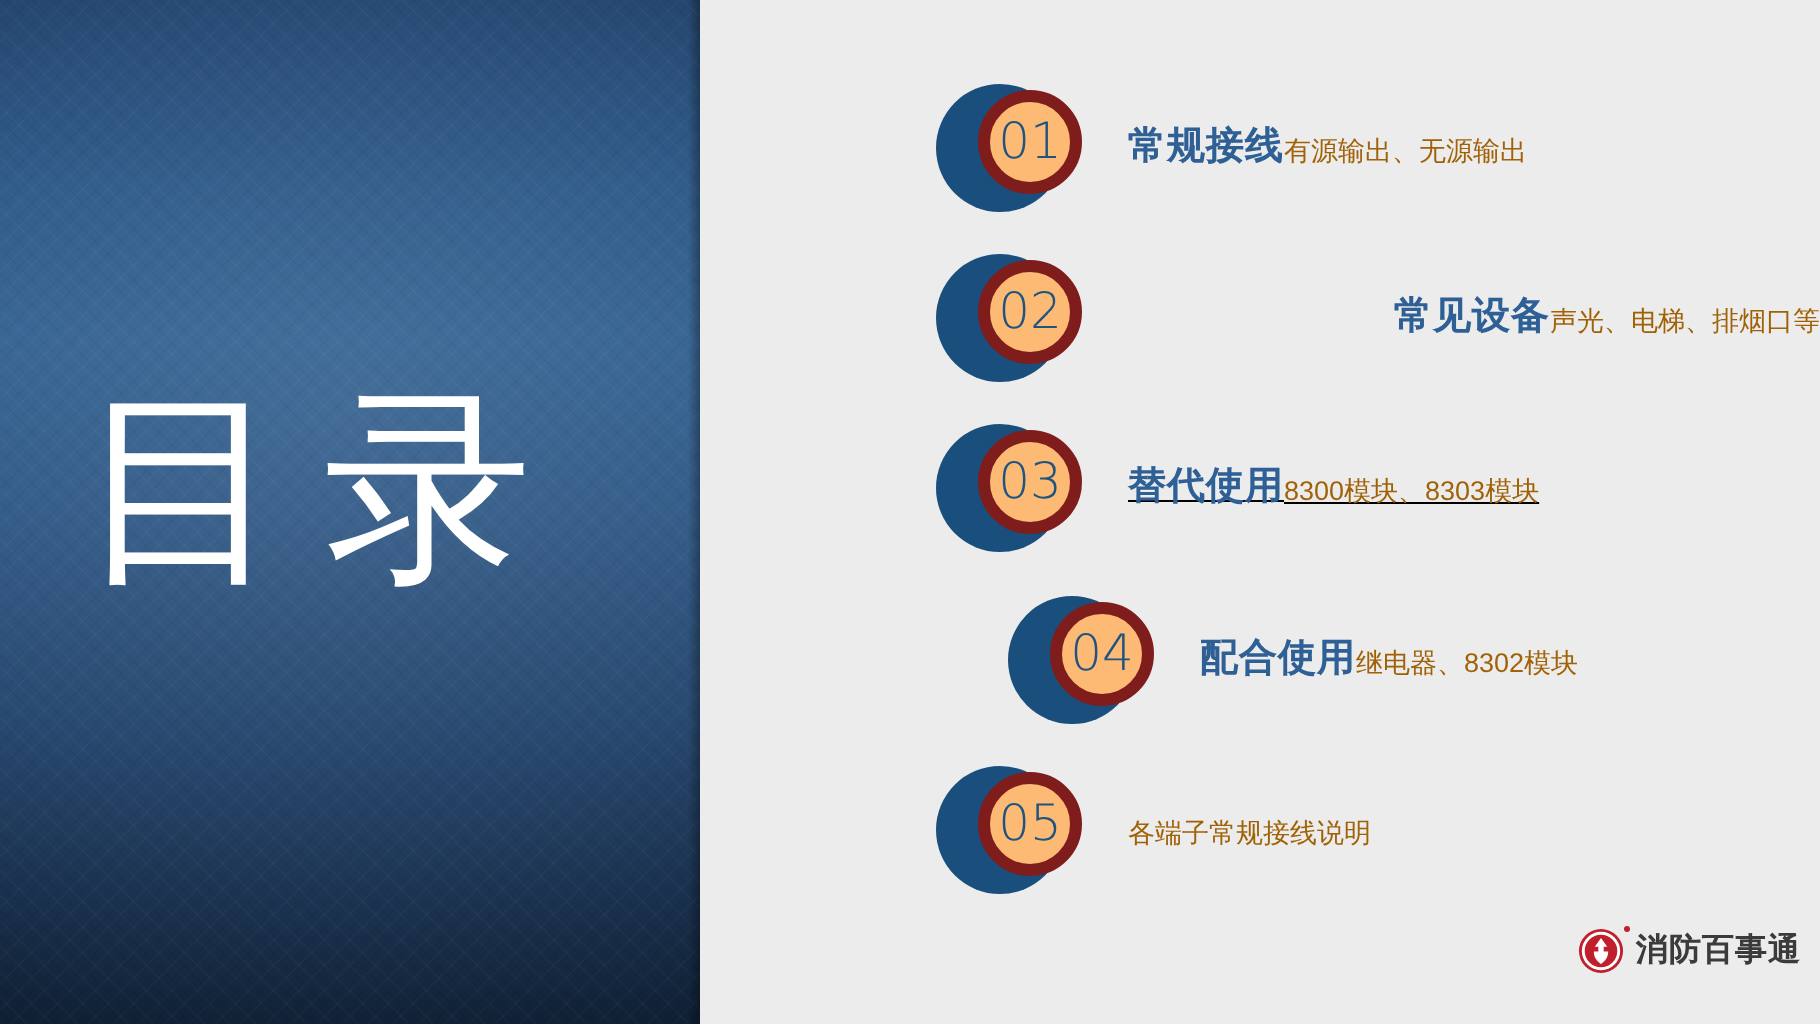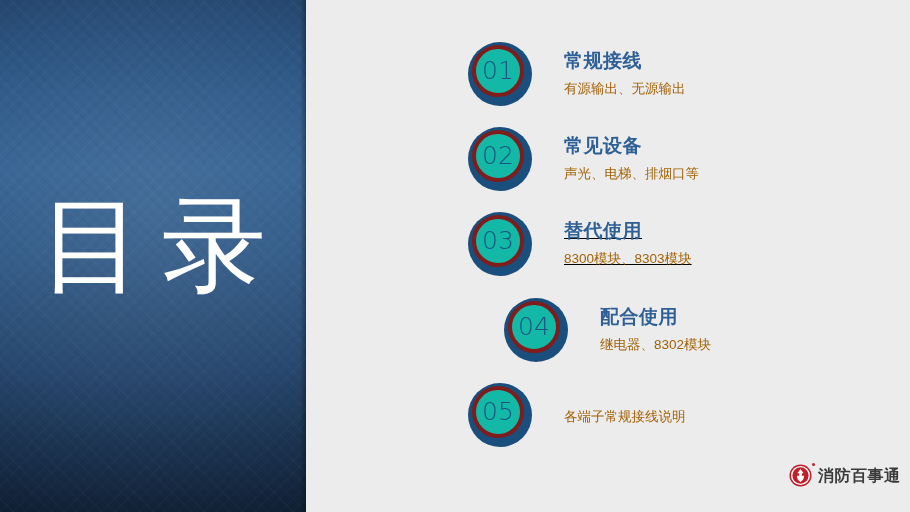--- a/index.html
+++ b/index.html
@@ -38,20 +38,21 @@
          rgba(0,0,0,0.18) 85%,
          rgba(0,0,0,0.35) 100%),
       linear-gradient(to bottom,
          #214570 0%,
          #2a5686 18%,
          #305f90 33%,
          #2c5684 50%,
          #21426a 72%,
          #17304f 88%,
          #0f2239 100%);
+    padding-left: 44px;
   }
   
   #left-texture {
     position: absolute;
     inset: 0;
     opacity: 0.40;
     background-image:
       repeating-linear-gradient(45deg,
         rgba(255,255,255,0.055) 0px,
         rgba(255,255,255,0.055) 1px,
@@ -127,46 +128,45 @@
     left: 2px;
     top: 2px;
     width: 64px;
     height: 64px;
     border-radius: 50%;
     background: #1a4e7c;
   }
   
   .badge-disc {
     position: absolute;
-    left: 6px;
+    left: 23px;
     top: 5px;
     width: 52px;
     height: 52px;
     border-radius: 50%;
-    background: #14b8a6;
-    border: 4px solid #7f1d1d;
+    background: #fdba74;
+    border: 6px solid #7f1d1d;
     box-sizing: border-box;
     display: flex;
     align-items: center;
     justify-content: center;
   }
   .badge-num {
     font-family: "DejaVu Sans", "Liberation Sans", sans-serif;
     font-size: 25px;
     font-weight: 300;
     color: #1f5380;
     letter-spacing: 0px;
     line-height: 1;
     padding-bottom: 1px;
   }
 
   .toc-text {
     margin-left: 30px;
     display: flex;
-    flex-direction: column;
     justify-content: center;
   }
   .toc-heading {
     font-family: "Liberation Sans", "DejaVu Sans", sans-serif;
     font-size: 19px;
     font-weight: 700;
     color: #2e6096;
     line-height: 26px;
     letter-spacing: 0.5px;
     white-space: nowrap;
@@ -235,21 +235,21 @@
         <div class="badge-disc">
           <span class="badge-num">01</span>
         </div>
       </div>
       <div class="toc-text">
         <div class="toc-heading">常规接线</div>
         <div class="toc-sub">有源输出、无源输出</div>
       </div>
     </div>
 
-    <div class="toc-item" style="top:117px;">
+    <div class="toc-item" style="top:117px;justify-content:space-between;">
       <div class="badge-wrap">
         <div class="badge-ring"></div>
         <div class="badge-disc">
           <span class="badge-num">02</span>
         </div>
       </div>
       <div class="toc-text">
         <div class="toc-heading">常见设备</div>
         <div class="toc-sub">声光、电梯、排烟口等</div>
       </div>

